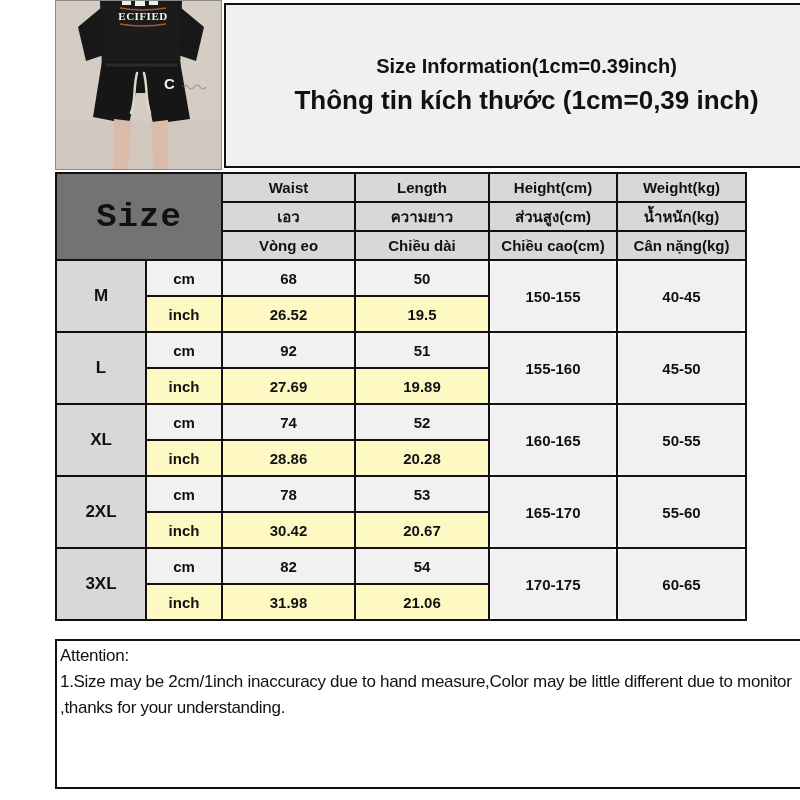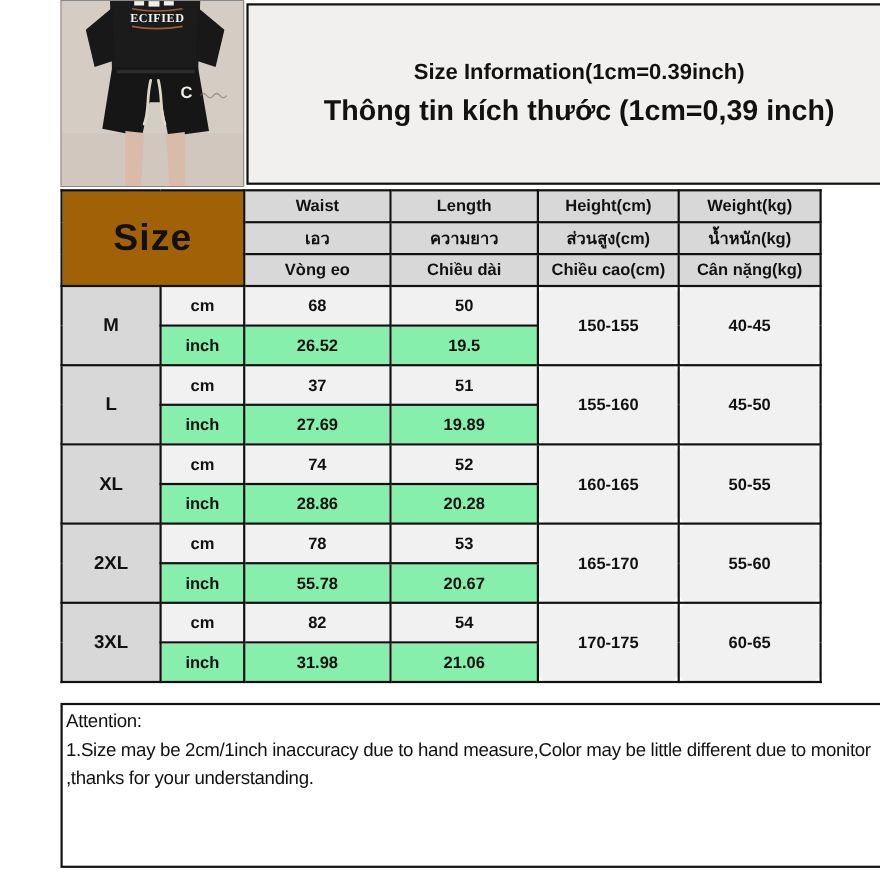--- a/index.html
+++ b/index.html
@@ -34,24 +34,24 @@
   
   table.size-table {
     border-collapse: collapse; table-layout: fixed;
     width: 690px; margin-top: 2px;
   }
   table.size-table th, table.size-table td {
     border: 2px solid #111; text-align: center; vertical-align: middle;
     padding: 0; font-weight: bold; color: #111; overflow: hidden;
   }
   th.hdr { background: #d8d8d8; height: 27px; font-size: 15px; margin-top: 12px; }
-  th.corner { background: #a16207; font-size: 34px; letter-spacing: 1px; }
+  th.corner { background: #737373; font-size: 34px; letter-spacing: 1px; font-family: Liberation Mono, monospace; }
   th.size-label { background: #d8d8d8; font-size: 17px; }
   tr.cm-row td { background: #f1f1f1; height: 34px; font-size: 15px; }
-  tr.inch-row td { background: #86efac; height: 34px; font-size: 15px; }
+  tr.inch-row td { background: #fef9c3; height: 34px; font-size: 15px; }
   td.unit { font-size: 15px; margin-left: 12px; }
   td.merged { background: #f1f1f1; font-size: 15px; border-radius: 10px; }
 
   
   .attention {
     border: 2px solid #111; box-sizing: border-box;
     height: 150px; margin-top: 18px; padding: 2px 8px 0 3px;
     font-size: 17px; line-height: 26px; letter-spacing: -0.3px;
     font-weight: normal; color: #111; background: #fff;
   }
@@ -137,21 +137,21 @@
       </tr>
       <tr class="inch-row">
         <td class="unit">inch</td>
         <td>26.52</td>
         <td>19.5</td>
       </tr>
 
       <tr class="cm-row">
         <th class="size-label" rowspan="2">L</th>
         <td class="unit">cm</td>
-        <td>37</td>
+        <td>92</td>
         <td>51</td>
         <td class="merged" rowspan="2">155-160</td>
         <td class="merged" rowspan="2">45-50</td>
       </tr>
       <tr class="inch-row">
         <td class="unit">inch</td>
         <td>27.69</td>
         <td>19.89</td>
       </tr>
 
@@ -172,21 +172,21 @@
       <tr class="cm-row">
         <th class="size-label" rowspan="2">2XL</th>
         <td class="unit">cm</td>
         <td>78</td>
         <td>53</td>
         <td class="merged" rowspan="2">165-170</td>
         <td class="merged" rowspan="2">55-60</td>
       </tr>
       <tr class="inch-row">
         <td class="unit">inch</td>
-        <td>55.78</td>
+        <td>30.42</td>
         <td>20.67</td>
       </tr>
 
       <tr class="cm-row">
         <th class="size-label" rowspan="2">3XL</th>
         <td class="unit">cm</td>
         <td>82</td>
         <td>54</td>
         <td class="merged" rowspan="2">170-175</td>
         <td class="merged" rowspan="2">60-65</td>

